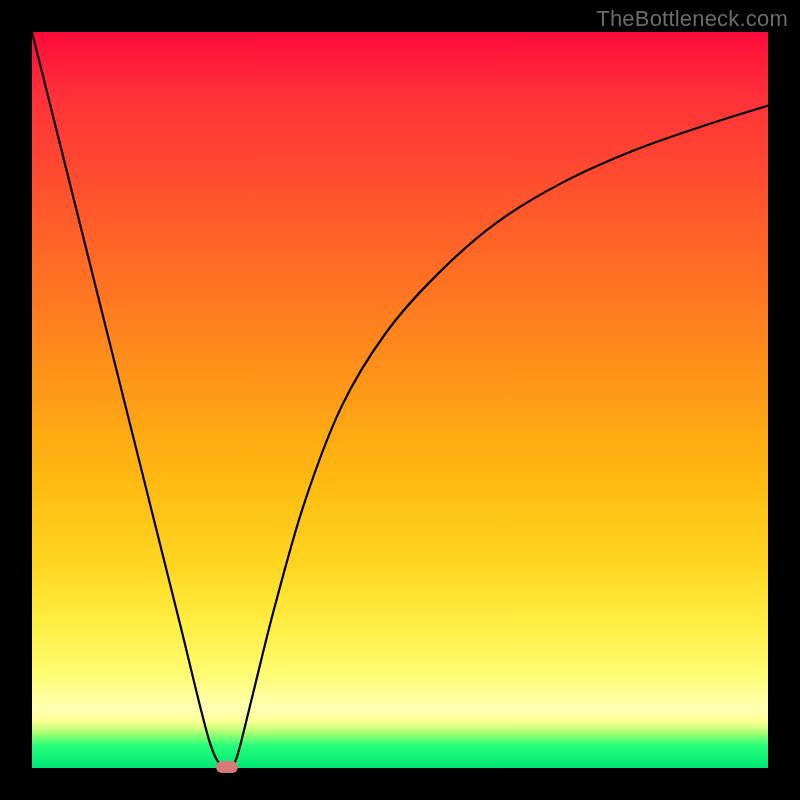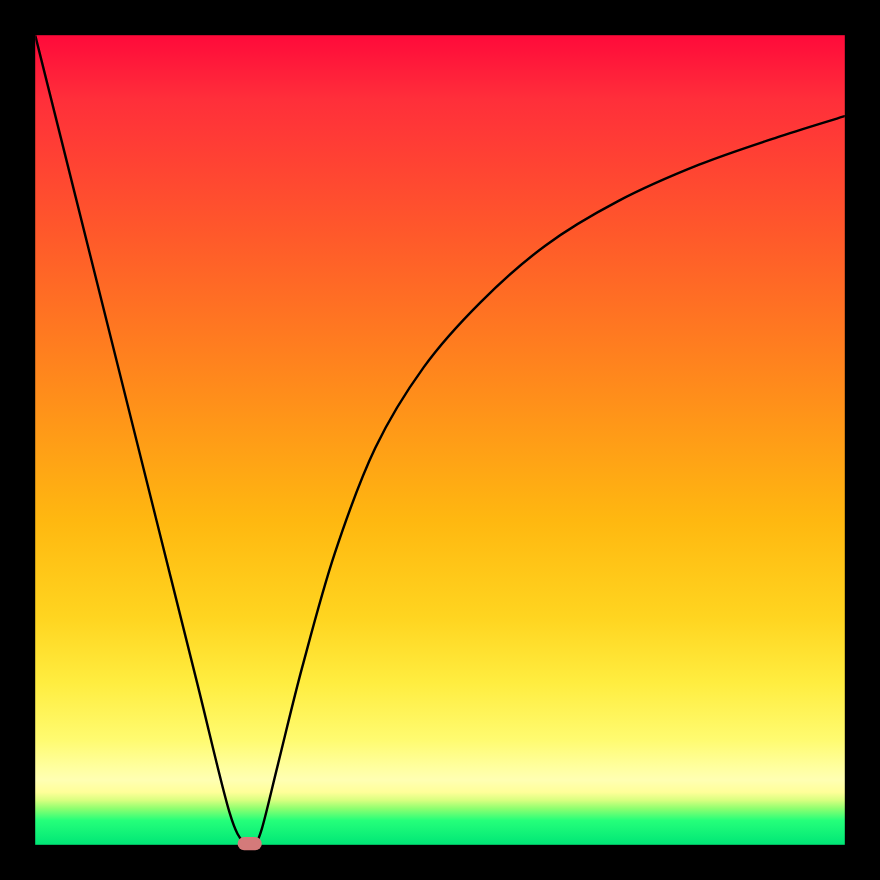--- a/index.html
+++ b/index.html
@@ -74,13 +74,14 @@
 </head>
 <body>
 
 <div class="frame">
   <div class="plot-area">
     <svg viewBox="0 0 736 736" preserveAspectRatio="none">
       <path id="curve-path" d="M 0,0 C 6.133333333333334,24.53333333333332 24.53333333333334,98.13333333333327 36.800000000000004,147.19999999999993 C 49.06666666666667,196.2666666666666 61.33333333333334,245.33333333333337 73.60000000000001,294.40000000000003 C 85.86666666666667,343.4666666666667 98.13333333333333,392.5333333333333 110.39999999999999,441.59999999999997 C 122.66666666666666,490.66666666666663 136.16000000000003,544.64 147.20000000000002,588.8 C 158.24,632.9599999999999 169.27999999999997,682.0266666666666 176.64,706.56 C 184,731.0933333333332 187.68,731.0933333333334 191.36,736 C 195.04000000000002,740.9066666666666 196.2666666666667,738.4533333333334 198.72000000000003,736 C 201.17333333333335,733.5466666666666 202.40000000000003,733.5466666666666 206.08,721.28 C 209.76,709.0133333333333 214.66666666666666,686.9333333333333 220.79999999999998,662.4 C 226.9333333333333,637.8666666666667 234.29333333333335,605.9733333333334 242.88000000000002,574.08 C 251.4666666666667,542.1866666666667 261.28,504.16 272.32,471.04 C 283.36,437.92 295.62666666666667,403.5733333333333 309.12,375.36 C 322.61333333333334,347.1466666666667 337.3333333333333,323.84000000000003 353.28,301.76000000000005 C 369.22666666666663,279.68000000000006 386.4,261.28 404.8,242.88 C 423.20000000000005,224.48 442.8266666666667,206.69333333333336 463.68,191.36 C 484.5333333333333,176.02666666666667 506.6133333333333,163.14666666666668 529.92,150.88 C 553.2266666666666,138.61333333333332 578.9866666666667,127.57333333333332 603.52,117.75999999999999 C 628.0533333333333,107.94666666666666 655.04,99.36 677.12,92 C 699.2,84.64 726.1866666666667,76.66666666666669 736,73.60000000000002" fill="none" stroke="#000" stroke-width="2.2" stroke-linejoin="round" stroke-linecap="round"></path>
     </svg>
     <div id="marker" class="marker" style="left: 195.04px; top: 734.528px; background: rgb(212, 122, 122);"></div>
   </div>
+  <div class="watermark">TheBottleneck.com</div>
 </div>
 
 </body></html>

